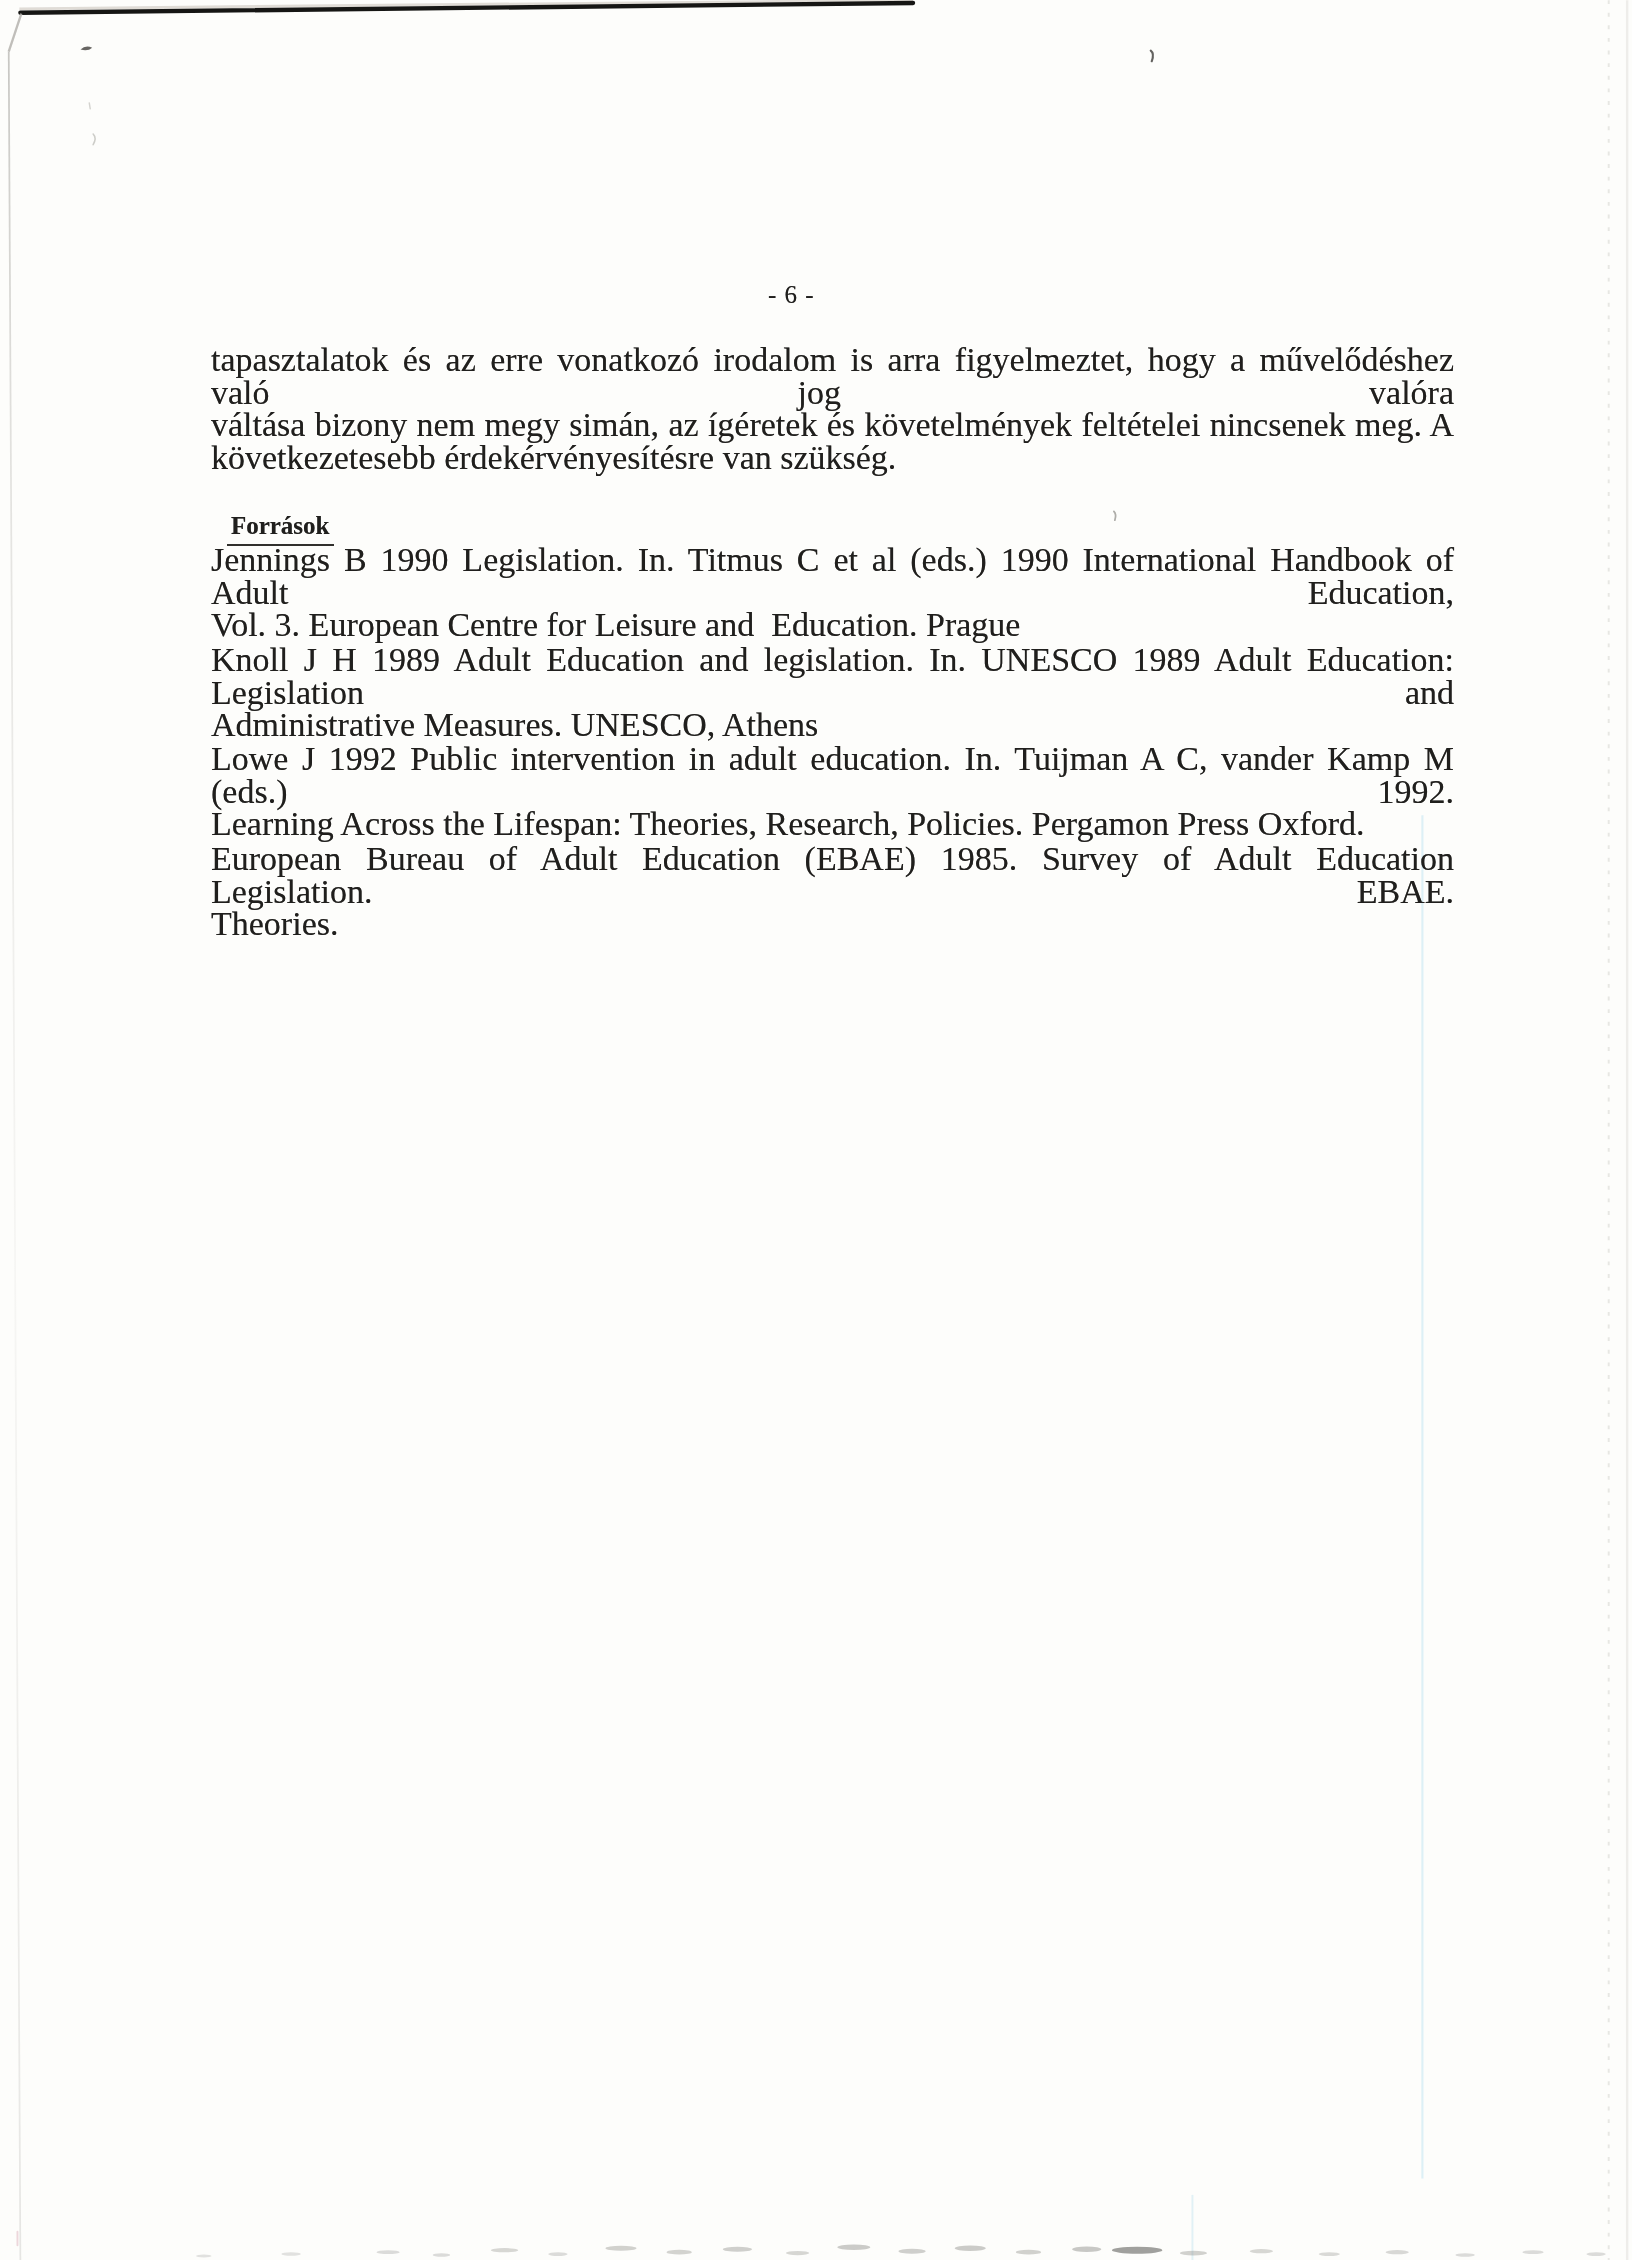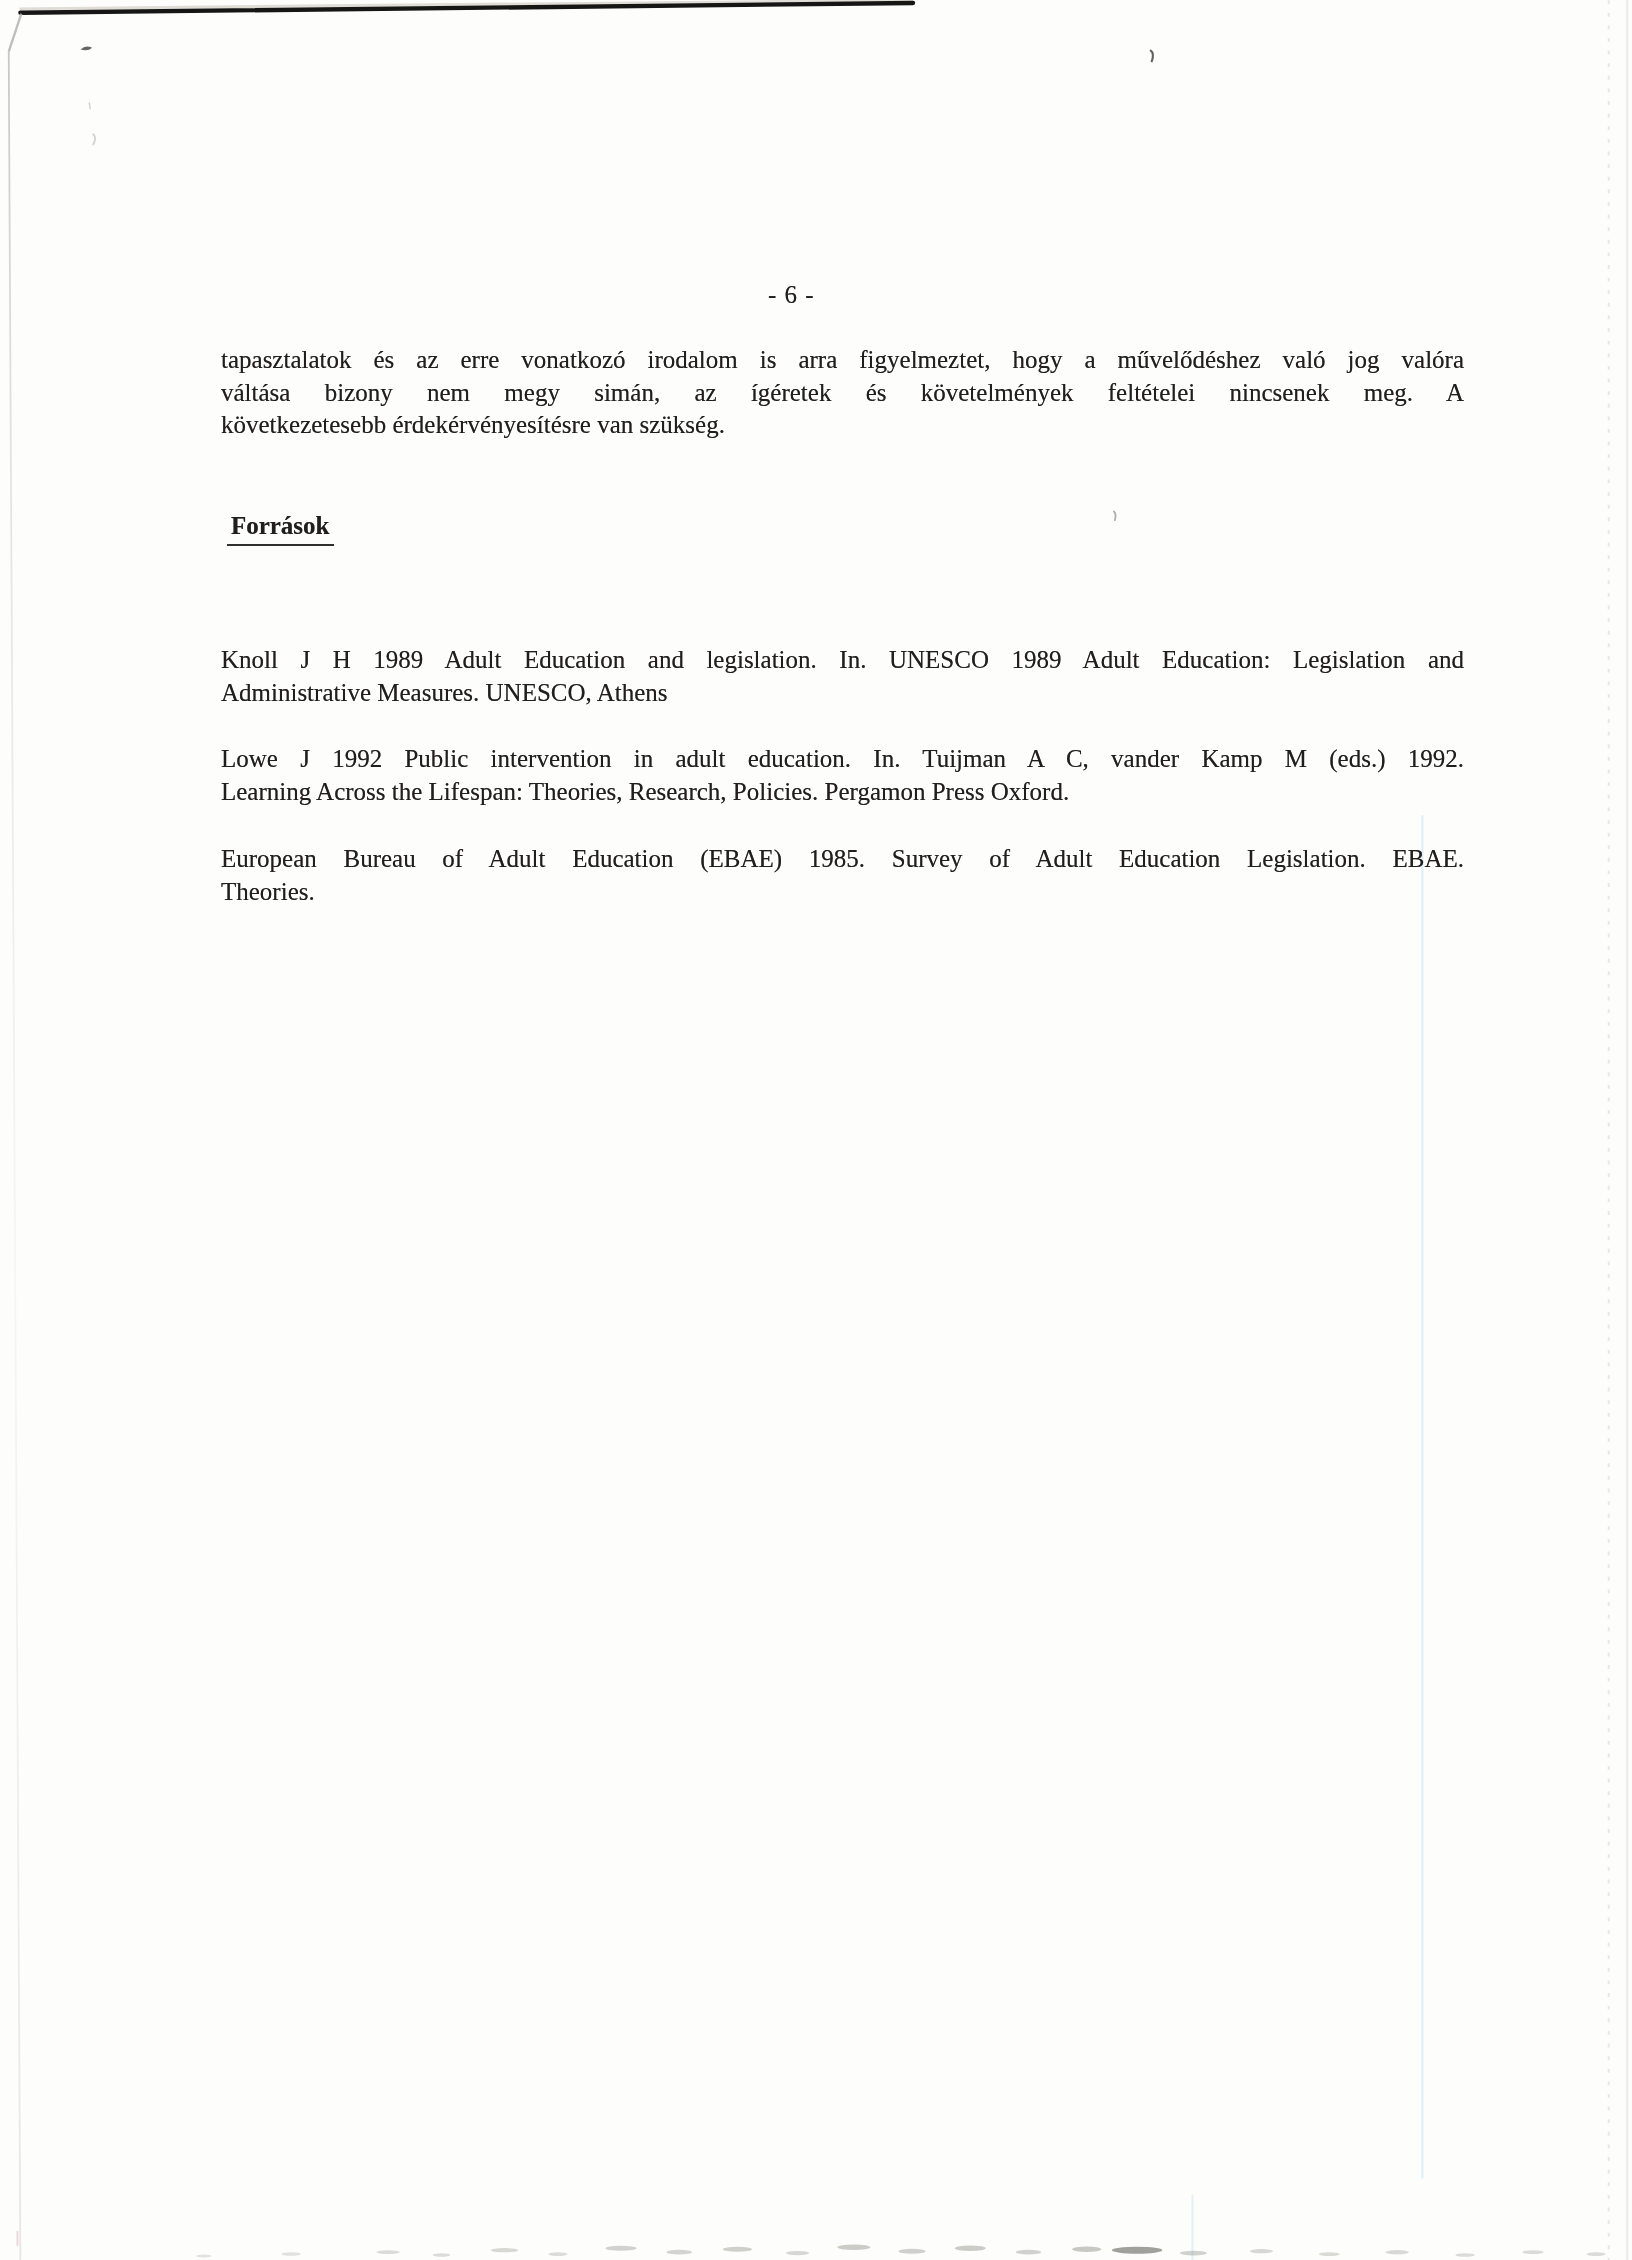--- a/index.html
+++ b/index.html
@@ -23,22 +23,22 @@
   .pagenum {
     position: absolute;
     left: 768px; top: 279px;
     font-size: 25px; line-height: 32px;
     letter-spacing: 1px;
     white-space: pre;
     text-shadow: 0 0 0.6px rgba(32,31,29,0.65);
   }
   .block {
     position: absolute;
-    left: 221px; width: 1243px;
-    font-size: 25px; line-height: 32.5px;
+    left: 211px; width: 1243px;
+    font-size: 34px; line-height: 32.5px;
     text-shadow: 0 0 0.6px rgba(32,31,29,0.6);
   }
   .ln { width: 100%; }
   .ln.j { text-align: justify; text-align-last: justify; }
   .ln.l { text-align: center; text-align-last: left; white-space: pre-wrap; }
   .heading {
     position: absolute;
     left: 227px; top: 510px;
     font-size: 25px; line-height: 32.5px;
     text-shadow: 0 0 0.6px rgba(32,31,29,0.6);
@@ -121,20 +121,24 @@
   <div class="block" style="top:344px">
     <div class="ln j">tapasztalatok és az erre vonatkozó irodalom is arra figyelmeztet, hogy a művelődéshez való jog valóra</div>
     <div class="ln j">váltása bizony nem megy simán, az ígéretek és követelmények feltételei nincsenek meg. A</div>
     <div class="ln l">következetesebb érdekérvényesítésre van szükség.</div>
   </div>
 
   <div class="heading">
     <span class="u">Források</span>
   </div>
 
+  <div class="block" style="top:544px">
+    <div class="ln j">Jennings B 1990 Legislation. In. Titmus C et al (eds.) 1990  International Handbook of Adult Education,</div>
+    <div class="ln l">Vol. 3. European Centre for Leisure and  Education. Prague</div>
+  </div>
 
   <div class="block" style="top:644px">
     <div class="ln j">Knoll J H 1989 Adult Education and legislation. In. UNESCO 1989 Adult Education: Legislation and</div>
     <div class="ln l">Administrative Measures. UNESCO, Athens</div>
   </div>
 
   <div class="block" style="top:743px">
     <div class="ln j">Lowe J 1992 Public intervention in adult education. In. Tuijman A C, vander Kamp M (eds.) 1992.</div>
     <div class="ln l">Learning Across the Lifespan: Theories, Research, Policies. Pergamon Press Oxford.</div>
   </div>

